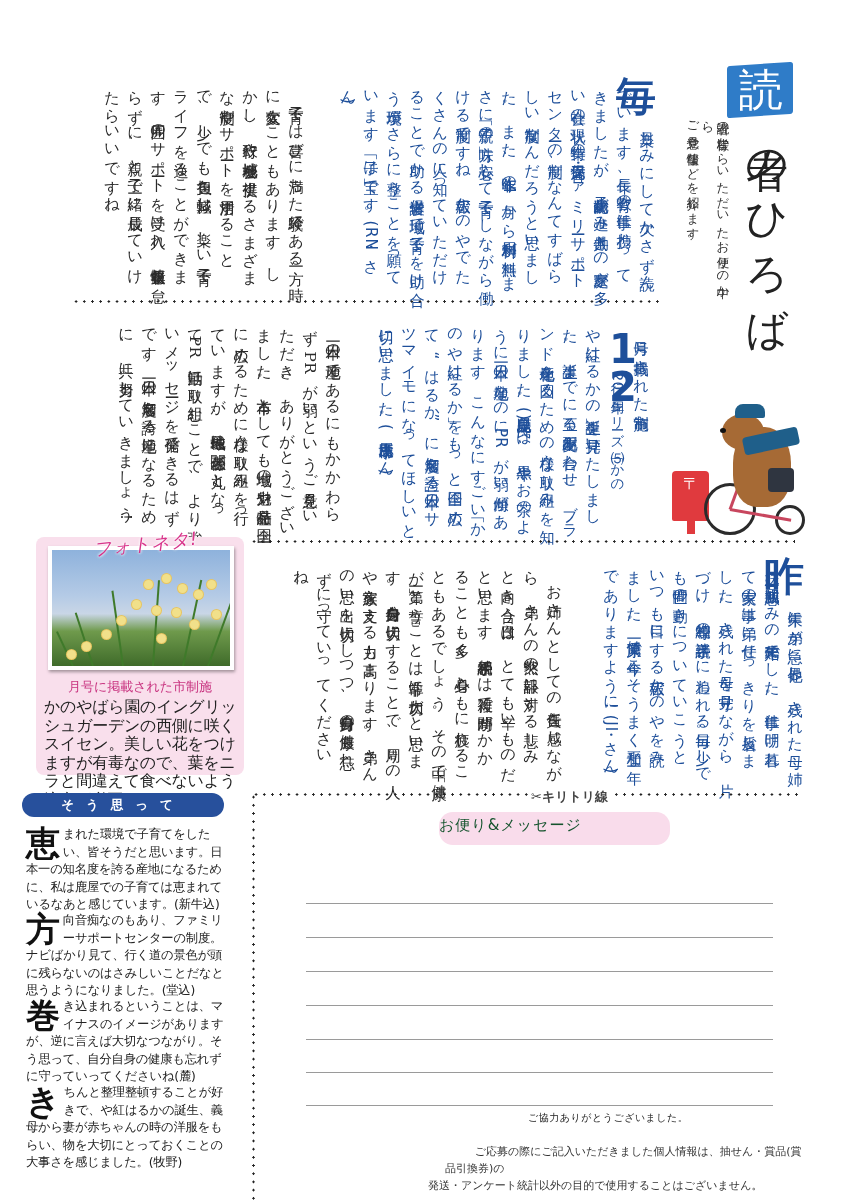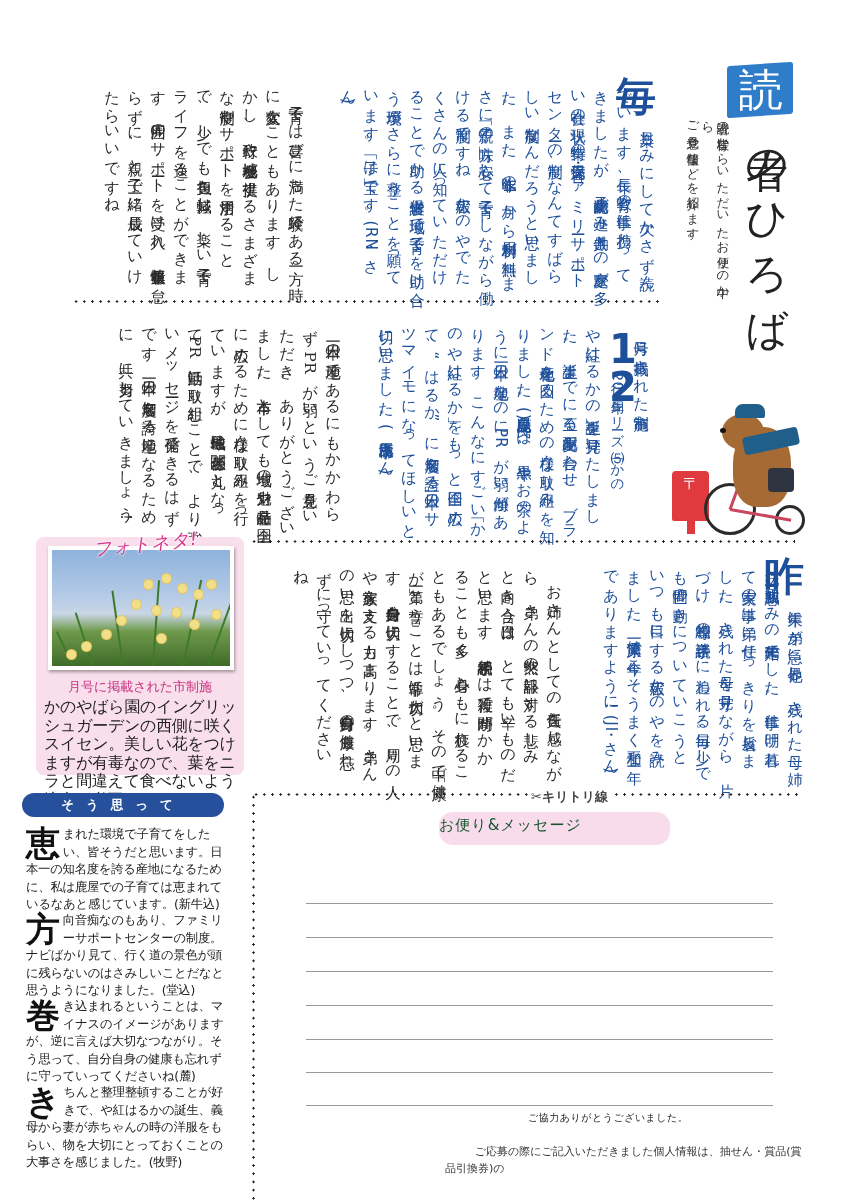--- a/index.html
+++ b/index.html
@@ -198,13 +198,14 @@
 <div class="write-line" style="top:937px;"></div>
 <div class="write-line" style="top:971px;"></div>
 <div class="write-line" style="top:1005px;"></div>
 <div class="write-line" style="top:1039px;"></div>
 <div class="write-line" style="top:1072px;"></div>
 <div class="write-line" style="top:1105px;"></div>
 
 <div class="thanks">ご協力ありがとうございました。</div>
 <div class="privacy">
   <span class="indent">ご応募の際にご記入いただきました個人情報は、抽せん・賞品(賞品引換券)の</span>
+  <span>発送・アンケート統計以外の目的で使用することはございません。</span>
 </div>
 
 </body></html>

